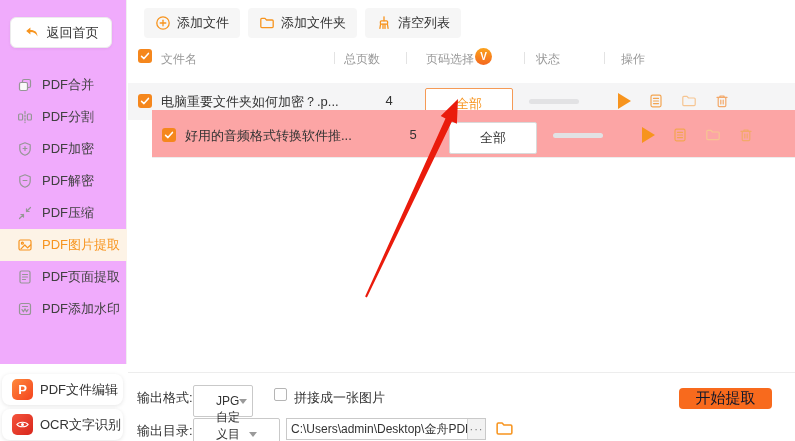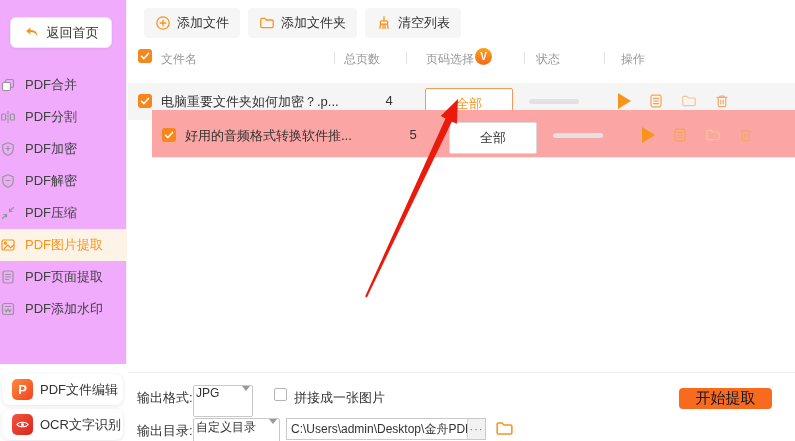--- a/index.html
+++ b/index.html
@@ -16,21 +16,21 @@
   .back-btn {
     position: absolute; left: 10px; top: 17px; width: 102px; height: 31px;
     background: #fff; border: 1px solid #ececec; border-radius: 6px;
     box-shadow: 0 1px 3px rgba(0,0,0,.06);
     display: flex; align-items: center; justify-content: center; gap: 7px;
     font-size: 13px; cursor: pointer;
   }
   .menu { position: absolute; left: 0; top: 69px; width: 127px; }
   .menu-item {
     height: 32px; display: flex; align-items: center; gap: 9px;
-    font-size: 13px; color: #404040; cursor: pointer;
+    padding-left: 17px; font-size: 13px; color: #404040; cursor: pointer;
   }
   .menu-item.active { background: #fdf3e6; color: #f7941e; }
   .mi { flex: 0 0 16px; }
   .mi path, .mi rect, .mi line, .mi circle { fill: none; stroke: #969696; stroke-width: 1.2; stroke-linecap: round; stroke-linejoin: round; }
   .menu-item.active .mi path, .menu-item.active .mi rect, .menu-item.active .mi line, .menu-item.active .mi circle { stroke: #f7941e; }
   .mi .fillbg { fill: #fafafa; }
   .app-card {
     position: absolute; left: 2px; width: 121px; height: 31px;
     background: #fff; border-radius: 8px; box-shadow: 0 1px 4px rgba(0,0,0,.10);
     display: flex; align-items: center; gap: 7px; padding-left: 10px;
@@ -92,22 +92,22 @@
   .act-ic { cursor: pointer; }
   .act-ic path, .act-ic rect, .act-ic line { fill: none; stroke-width: 1.2; stroke-linecap: round; stroke-linejoin: round; }
   .ic-doc path, .ic-doc rect, .ic-doc line { stroke: #f3a551; }
   .ic-folder path { stroke: #f6c592; }
   .ic-trash path, .ic-trash rect, .ic-trash line { stroke: #f3a96a; }
   
   .footer-sep { position: absolute; left: 0; top: 372px; width: 100%; border-top: 1px solid #ededed; }
   .flabel { position: absolute; font-size: 13px; color: #333; }
   .select {
     position: absolute; height: 32px; border: 1px solid #c9c9c9; border-radius: 2px; background: #fff;
-    display: flex; justify-content: space-between;
-    padding: 0 2px; font-size: 12px; cursor: pointer;
+    display: flex; align-items: center; justify-content: space-between;
+    padding: 0 22px; font-size: 12px; cursor: pointer;
   }
   .caret { width: 0; height: 0; border-left: 4px solid transparent; border-right: 4px solid transparent; border-top: 5px solid #9a9a9a; }
   .pathfield {
     position: absolute; left: 158px; top: 418px; width: 200px; height: 22px;
     border: 1px solid #c9c9c9; background: #fff; display: flex; align-items: stretch; cursor: text;
   }
   .pathtext { flex: 1; font-size: 12px; line-height: 20px; padding: 0 4px; white-space: nowrap; overflow: hidden; }
   .morebtn {
     width: 18px; background: #f2f2f2; border-left: 1px solid #d5d5d5;
     display: flex; align-items: center; justify-content: center;

